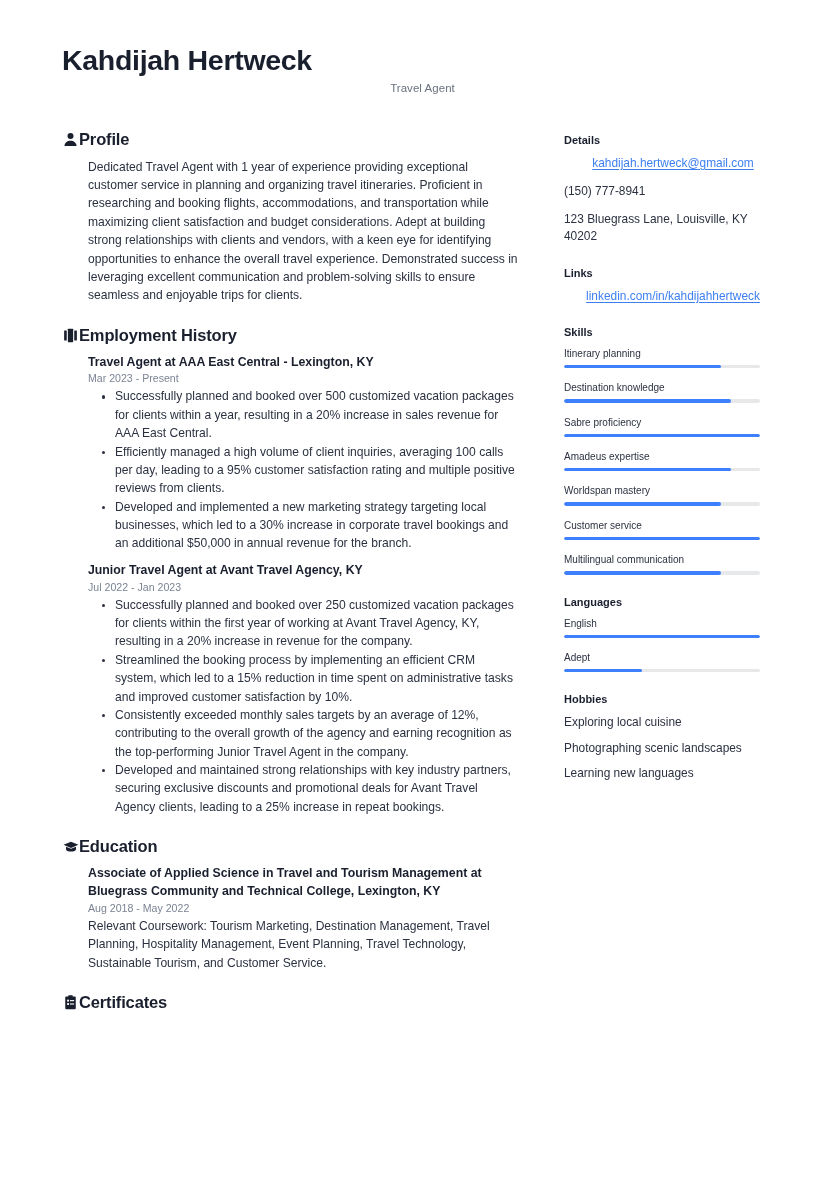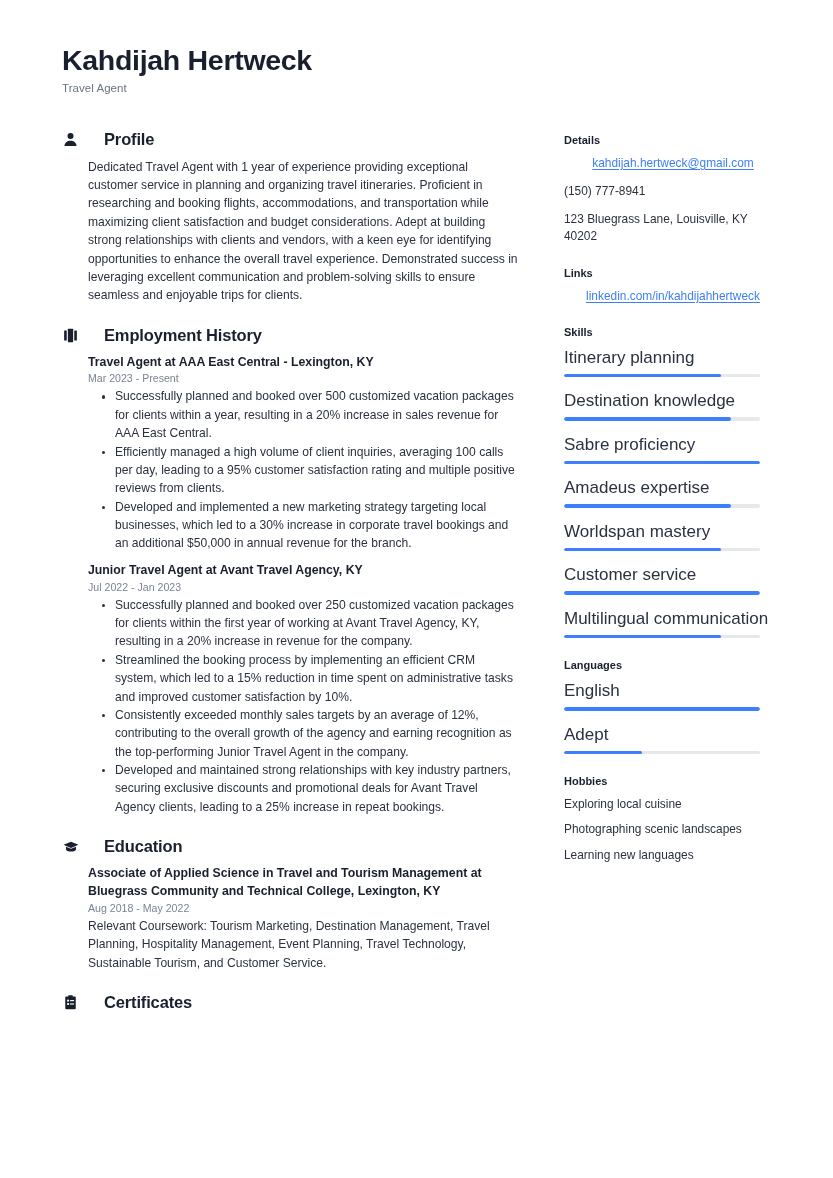--- a/index.html
+++ b/index.html
@@ -34,39 +34,40 @@
     letter-spacing: -0.3px;
     color: #1a1f2e;
     line-height: 1.18;
   }
 
   .job-title {
     font-size: 11.5px;
     color: #6b7280;
     margin-top: 4px;
     letter-spacing: 0.05px;
+    text-align: center;
   }
 
   
   .columns {
     display: flex;
     align-items: flex-start;
     gap: 44px;
   }
 
   .col-main  { width: 458px; flex: none; }
   .col-side  { width: 218px; flex: none; padding-top: 4px; }
 
   
   .section { margin-bottom: 21px; }
 
   .section-head {
     display: flex;
     align-items: center;
-    gap: 25px;
+    gap: 0;
     margin-bottom: 9px;
   }
 
   .section-icon {
     width: 17px;
     height: 17px;
     flex: none;
     display: flex;
     align-items: center;
     justify-content: center;
@@ -166,21 +167,21 @@
     margin-bottom: 11px;
     word-break: break-word;
     text-align: center;
   }
 
   
   .rated { margin-bottom: 13px; }
   .rated:last-child { margin-bottom: 0; }
 
   .rated-label {
-    font-size: 17px;
+    font-size: 10px;
     color: #2b3140;
     margin-bottom: 5px;
     line-height: 1.3;
   }
 
   .rated-track {
     position: relative;
     width: 196px;
     height: 3.4px;
     border-radius: 2px;

